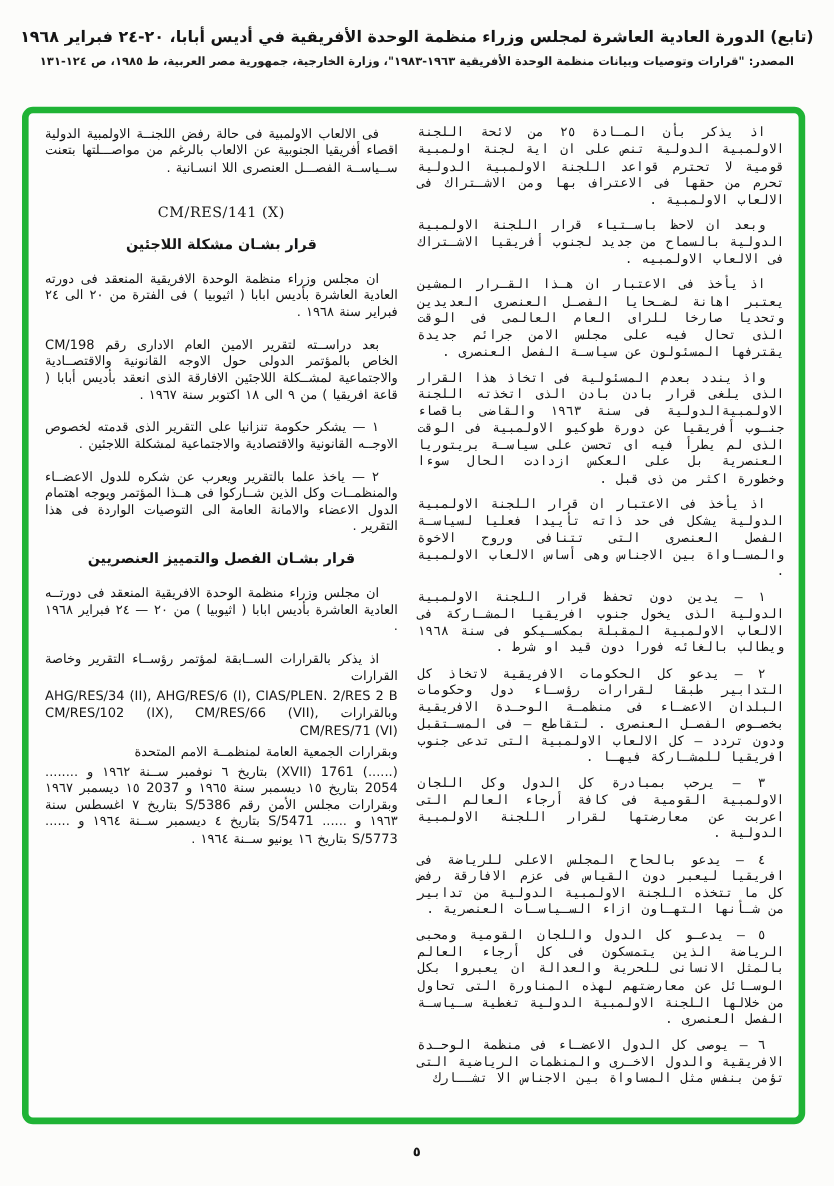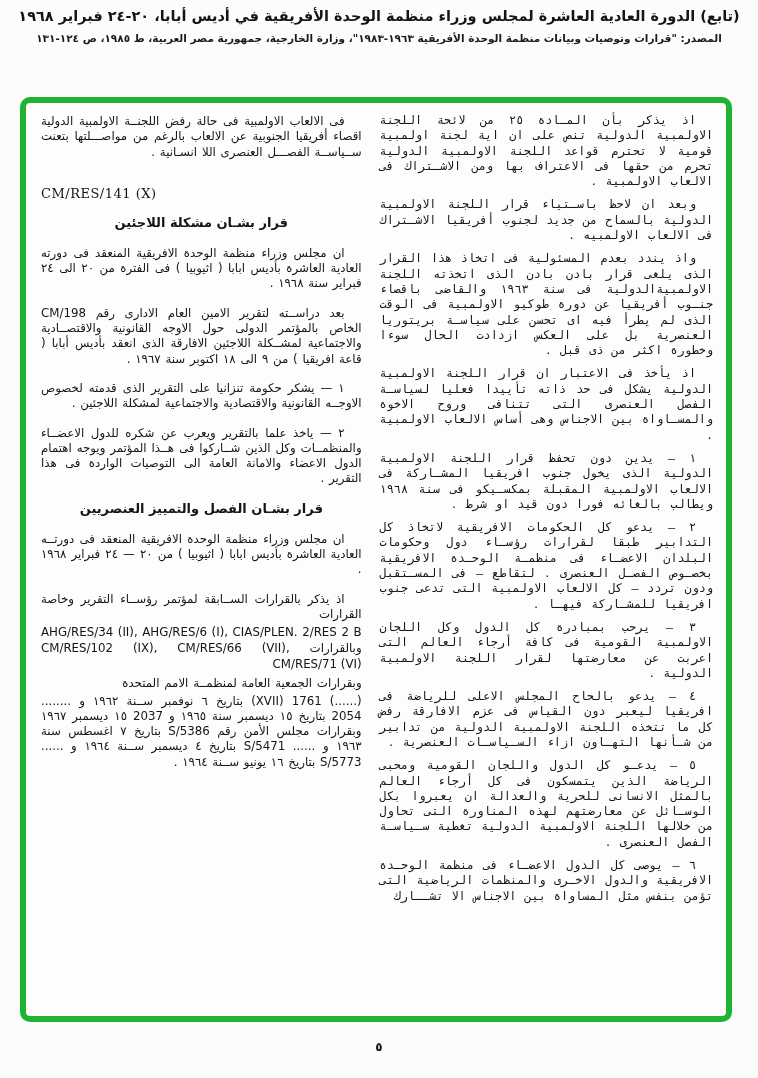--- a/index.html
+++ b/index.html
@@ -5,21 +5,21 @@
   html,body{margin:0;padding:0;}
   body{
     width:758px;height:1078px;
     background:#fcfcfa;
     font-family:"DejaVu Sans", sans-serif;
     color:#151515;
     position:relative;
     overflow:hidden;
   }
   
-  .header{position:absolute;top:6px;left:0;width:758px;text-align:center;direction:rtl;}
+  .header{position:absolute;top:24px;left:0;width:758px;text-align:center;direction:rtl;}
   .header-title{
     font-size:14.5px;font-weight:bold;letter-spacing:0;line-height:20px;
   }
   .header-source{
     font-size:10.5px;font-weight:bold;margin-top:6px;color:#1b1b1b;
   }
   
   .frame{
     position:absolute;left:20px;top:97px;
     width:712px;height:925px;
@@ -42,21 +42,21 @@
   .para{
     margin:0 0 8px 0;
     font-size:11.8px;
     line-height:15.3px;
     text-align:justify;
     text-indent:17px;
     word-spacing:1px;
   }
   .para.no-indent{text-indent:0;}
   .res-code{
-    direction:ltr;text-align:left;
+    direction:ltr;text-align:center;
     font-family:"DejaVu Serif", serif;
     font-size:13px;letter-spacing:.5px;
     margin:20px 0 6px 0;
   }
   .res-title{
     font-size:13px;font-weight:bold;
     text-align:center;
     margin:14px 0 16px 0;
   }
   .refs{
@@ -78,20 +78,21 @@
   <div class="header-title">(تابع) الدورة العادية العاشرة لمجلس وزراء منظمة الوحدة الأفريقية في أديس أبابا، ٢٠-٢٤ فبراير ١٩٦٨</div>
   <div class="header-source">المصدر: "قرارات وتوصيات وبيانات منظمة الوحدة الأفريقية ١٩٦٣-١٩٨٣"، وزارة الخارجية، جمهورية مصر العربية، ط ١٩٨٥، ص ١٢٤-١٣١</div>
 </div>
 
 <div class="frame">
   <div class="columns">
 
     <div class="col col-right">
       <p class="para">اذ يذكر بأن المـادة ٢٥ من لائحة اللجنة الاولمبية الدولية تنص على ان اية لجنة اولمبية قومية لا تحترم قواعد اللجنة الاولمبية الدولية تحرم من حقها فى الاعتراف بها ومن الاشـتراك فى الالعاب الاولمبية .</p>
       <p class="para">وبعد ان لاحظ باسـتياء قرار اللجنة الاولمبية الدولية بالسماح من جديد لجنوب أفريقيا الاشـتراك فى الالعاب الاولمبيه .</p>
+      <p class="para">اذ يأخذ فى الاعتبار ان هـذا القـرار المشين يعتبر اهانة لضـحايا الفصـل العنصرى العديدين وتحديا صارخا للراى العام العالمى فى الوقت الذى تحال فيه على مجلس الامن جرائم جديدة يقترفها المسئولون عن سياسـة الفصل العنصرى .</p>
       <p class="para">واذ يندد بعدم المسئولية فى اتخاذ هذا القرار الذى يلغى قرار بادن بادن الذى اتخذته اللجنة الاولمبيةالدولية فى سنة ١٩٦٣ والقاضى باقصاء جنـوب أفريقيا عن دورة طوكيو الاولمبية فى الوقت الذى لم يطرأ فيه اى تحسن على سياسـة بريتوريا العنصرية بل على العكس ازدادت الحال سوءا وخطورة اكثر من ذى قبل .</p>
       <p class="para">اذ يأخذ فى الاعتبار ان قرار اللجنة الاولمبية الدولية يشكل فى حد ذاته تأييدا فعليا لسياسـة الفصل العنصرى التى تتنافى وروح الاخوة والمسـاواة بين الاجناس وهى أساس الالعاب الاولمبية .</p>
       <p class="para">١ — يدين دون تحفظ قرار اللجنة الاولمبية الدولية الذى يخول جنوب افريقيا المشـاركة فى الالعاب الاولمبية المقبلة بمكسـيكو فى سنة ١٩٦٨ ويطالب بالغائه فورا دون قيد او شرط .</p>
       <p class="para">٢ — يدعو كل الحكومات الافريقية لاتخاذ كل التدابير طبقا لقرارات رؤسـاء دول وحكومات البلدان الاعضـاء فى منظمـة الوحـدة الافريقية بخصـوص الفصـل العنصرى . لتقاطع — فى المسـتقبل ودون تردد — كل الالعاب الاولمبية التى تدعى جنوب افريقيا للمشـاركة فيهـا .</p>
       <p class="para">٣ — يرحب بمبادرة كل الدول وكل اللجان الاولمبية القومية فى كافة أرجاء العالم التى اعربت عن معارضتها لقرار اللجنة الاولمبية الدولية .</p>
       <p class="para">٤ — يدعو بالحاح المجلس الاعلى للرياضة فى افريقيا ليعبر دون القياس فى عزم الافارقة رفض كل ما تتخذه اللجنة الاولمبية الدولية من تدابير من شـأنها التهـاون ازاء السـياسـات العنصرية .</p>
       <p class="para">٥ — يدعـو كل الدول واللجان القومية ومحبى الرياضة الذين يتمسكون فى كل أرجاء العالم بالمثل الانسانى للحرية والعدالة ان يعبروا بكل الوسـائل عن معارضتهم لهذه المناورة التى تحاول من خلالها اللجنة الاولمبية الدولية تغطية سـياسـة الفصل العنصرى .</p>
       <p class="para">٦ — يوصى كل الدول الاعضـاء فى منظمة الوحـدة الافريقية والدول الاخـرى والمنظمات الرياضية التى تؤمن بنفس مثل المساواة بين الاجناس الا تشــارك</p>
     </div>
 

